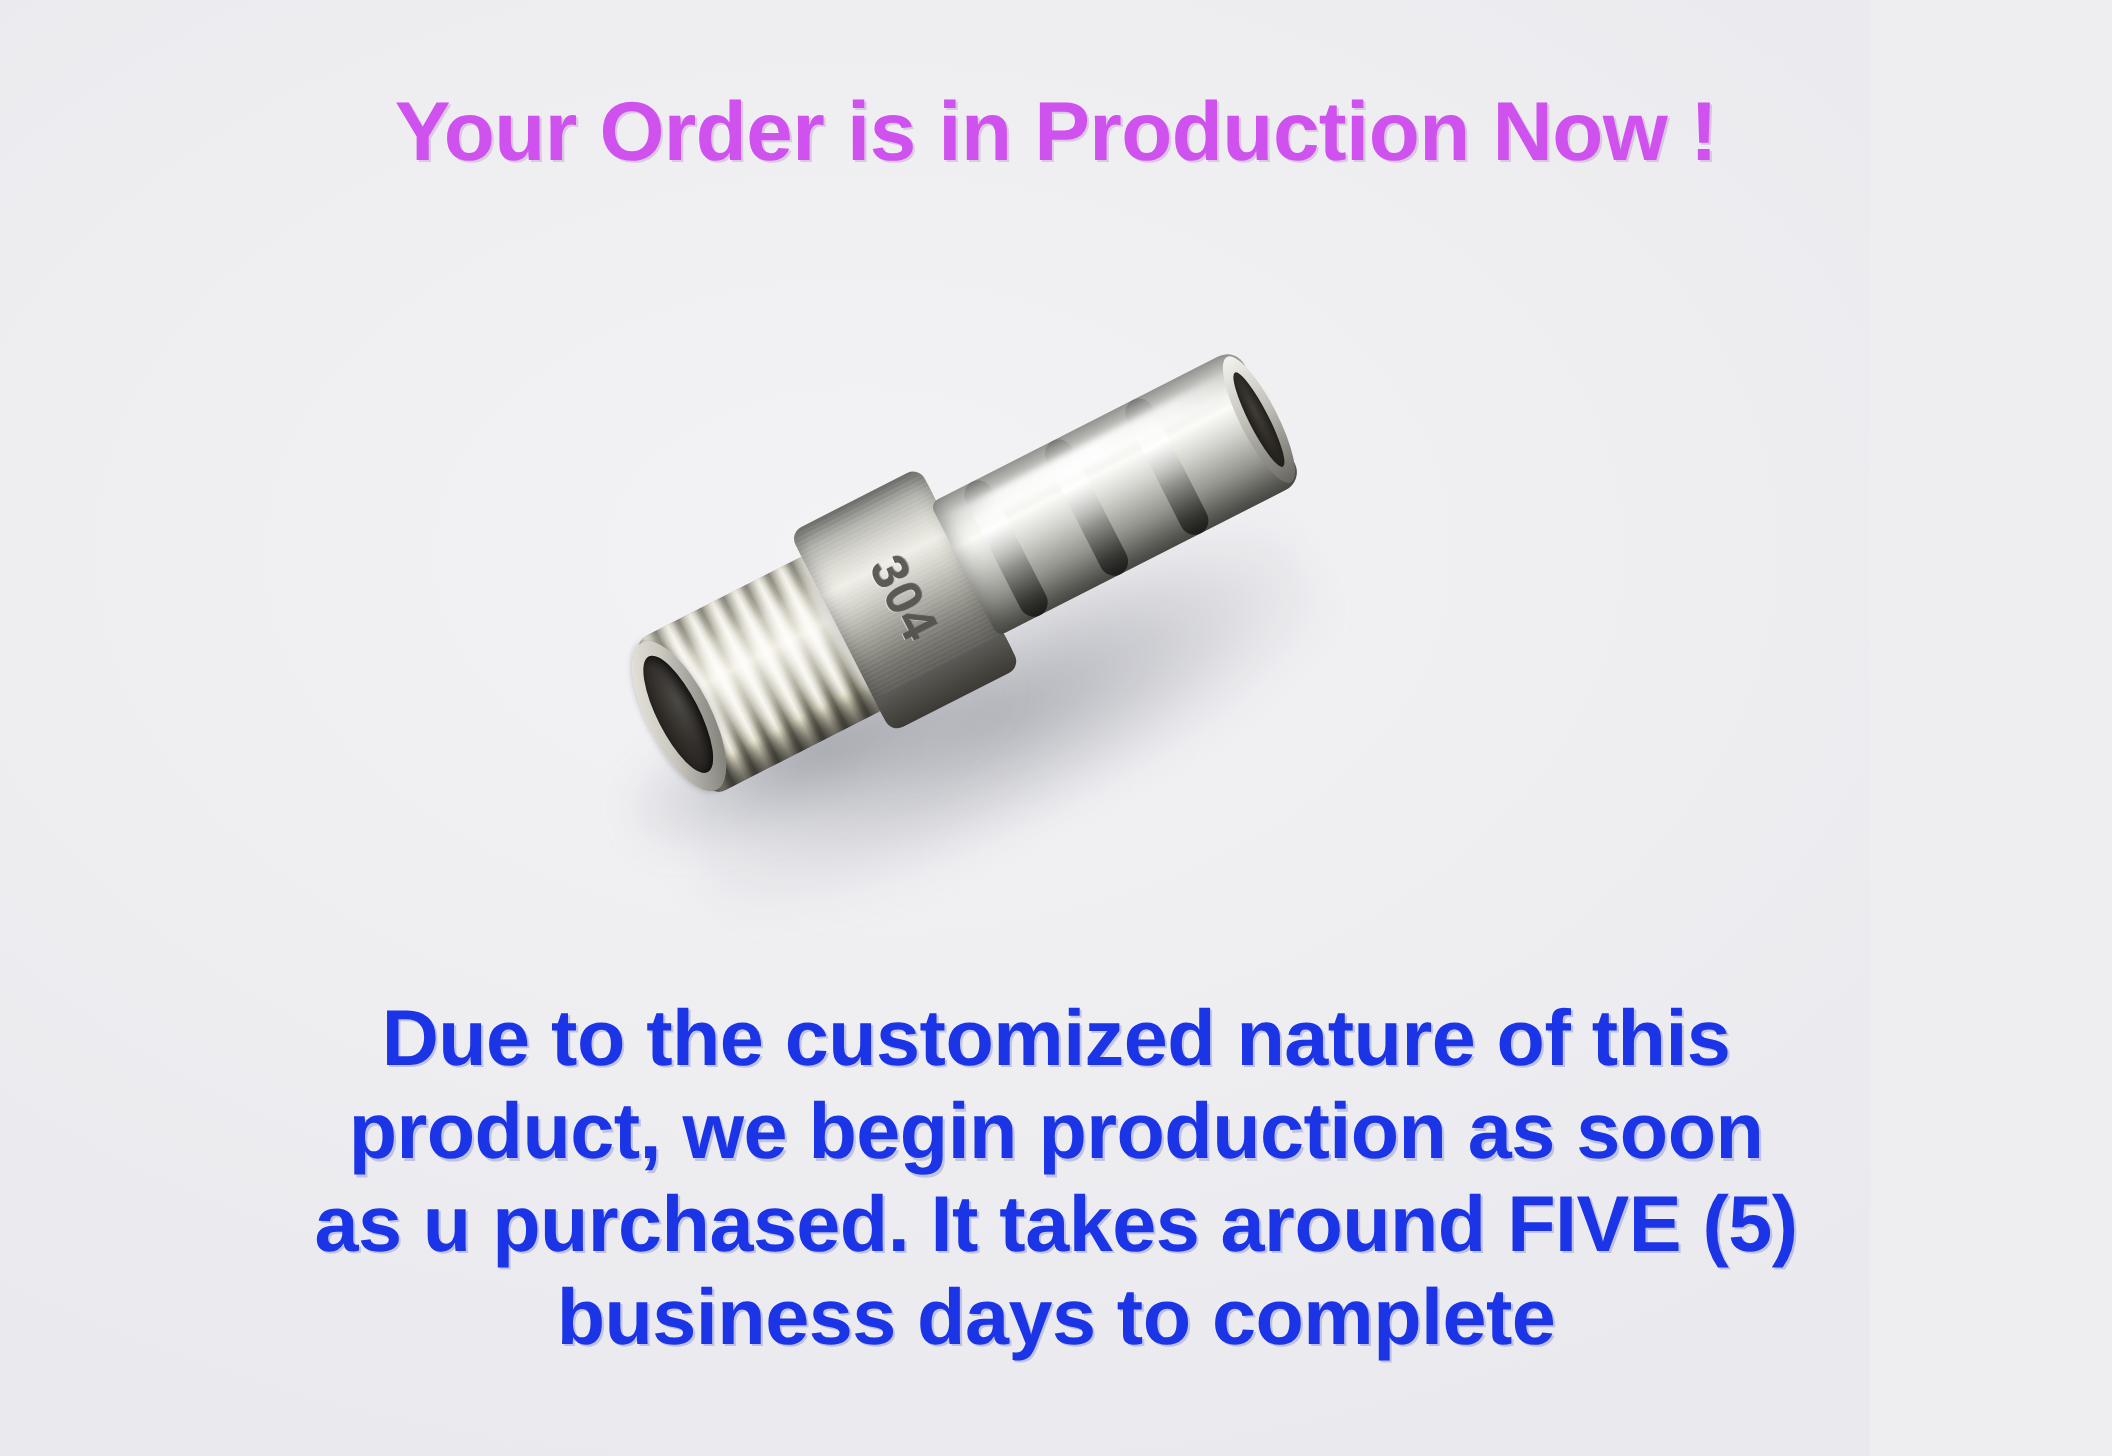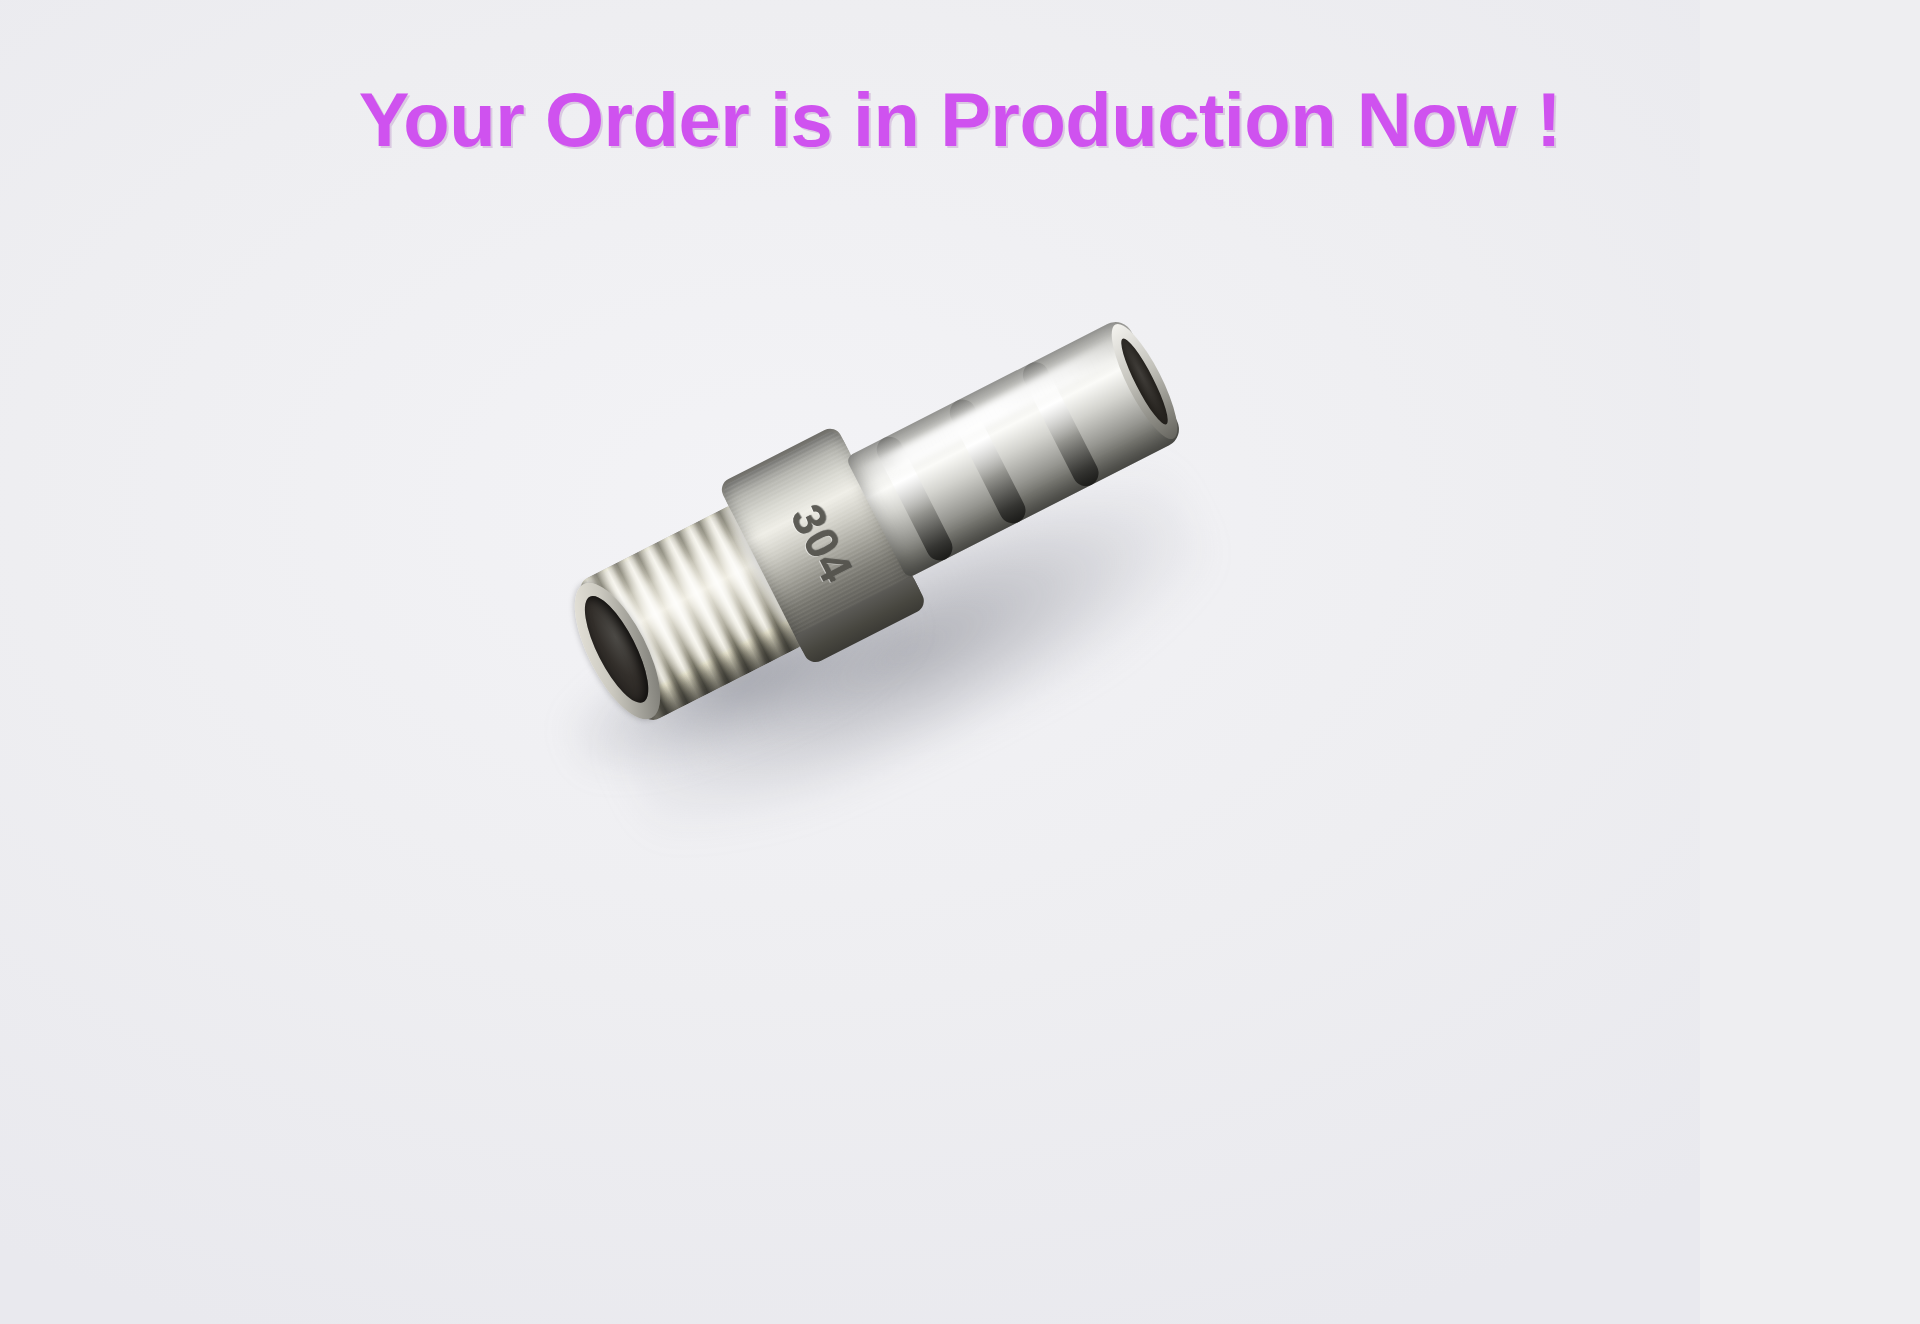--- a/index.html
+++ b/index.html
@@ -328,14 +328,20 @@
       <div class="barb-ring ring-1"></div>
       <div class="barb-ring ring-2"></div>
       <div class="barb-ring ring-3"></div>
       <div class="barb-gloss"></div>
       <div class="barb-tip"></div>
       <div class="barb-tip-bore"></div>
 
     </div>
   </div>
 
+  <div class="body-copy">
+    <span class="line">Due to the customized nature of this</span>
+    <span class="line">product, we begin production as soon</span>
+    <span class="line">as u purchased. It takes around FIVE (5)</span>
+    <span class="line">business days to complete</span>
+  </div>
 
 </div>
 
 </body></html>

